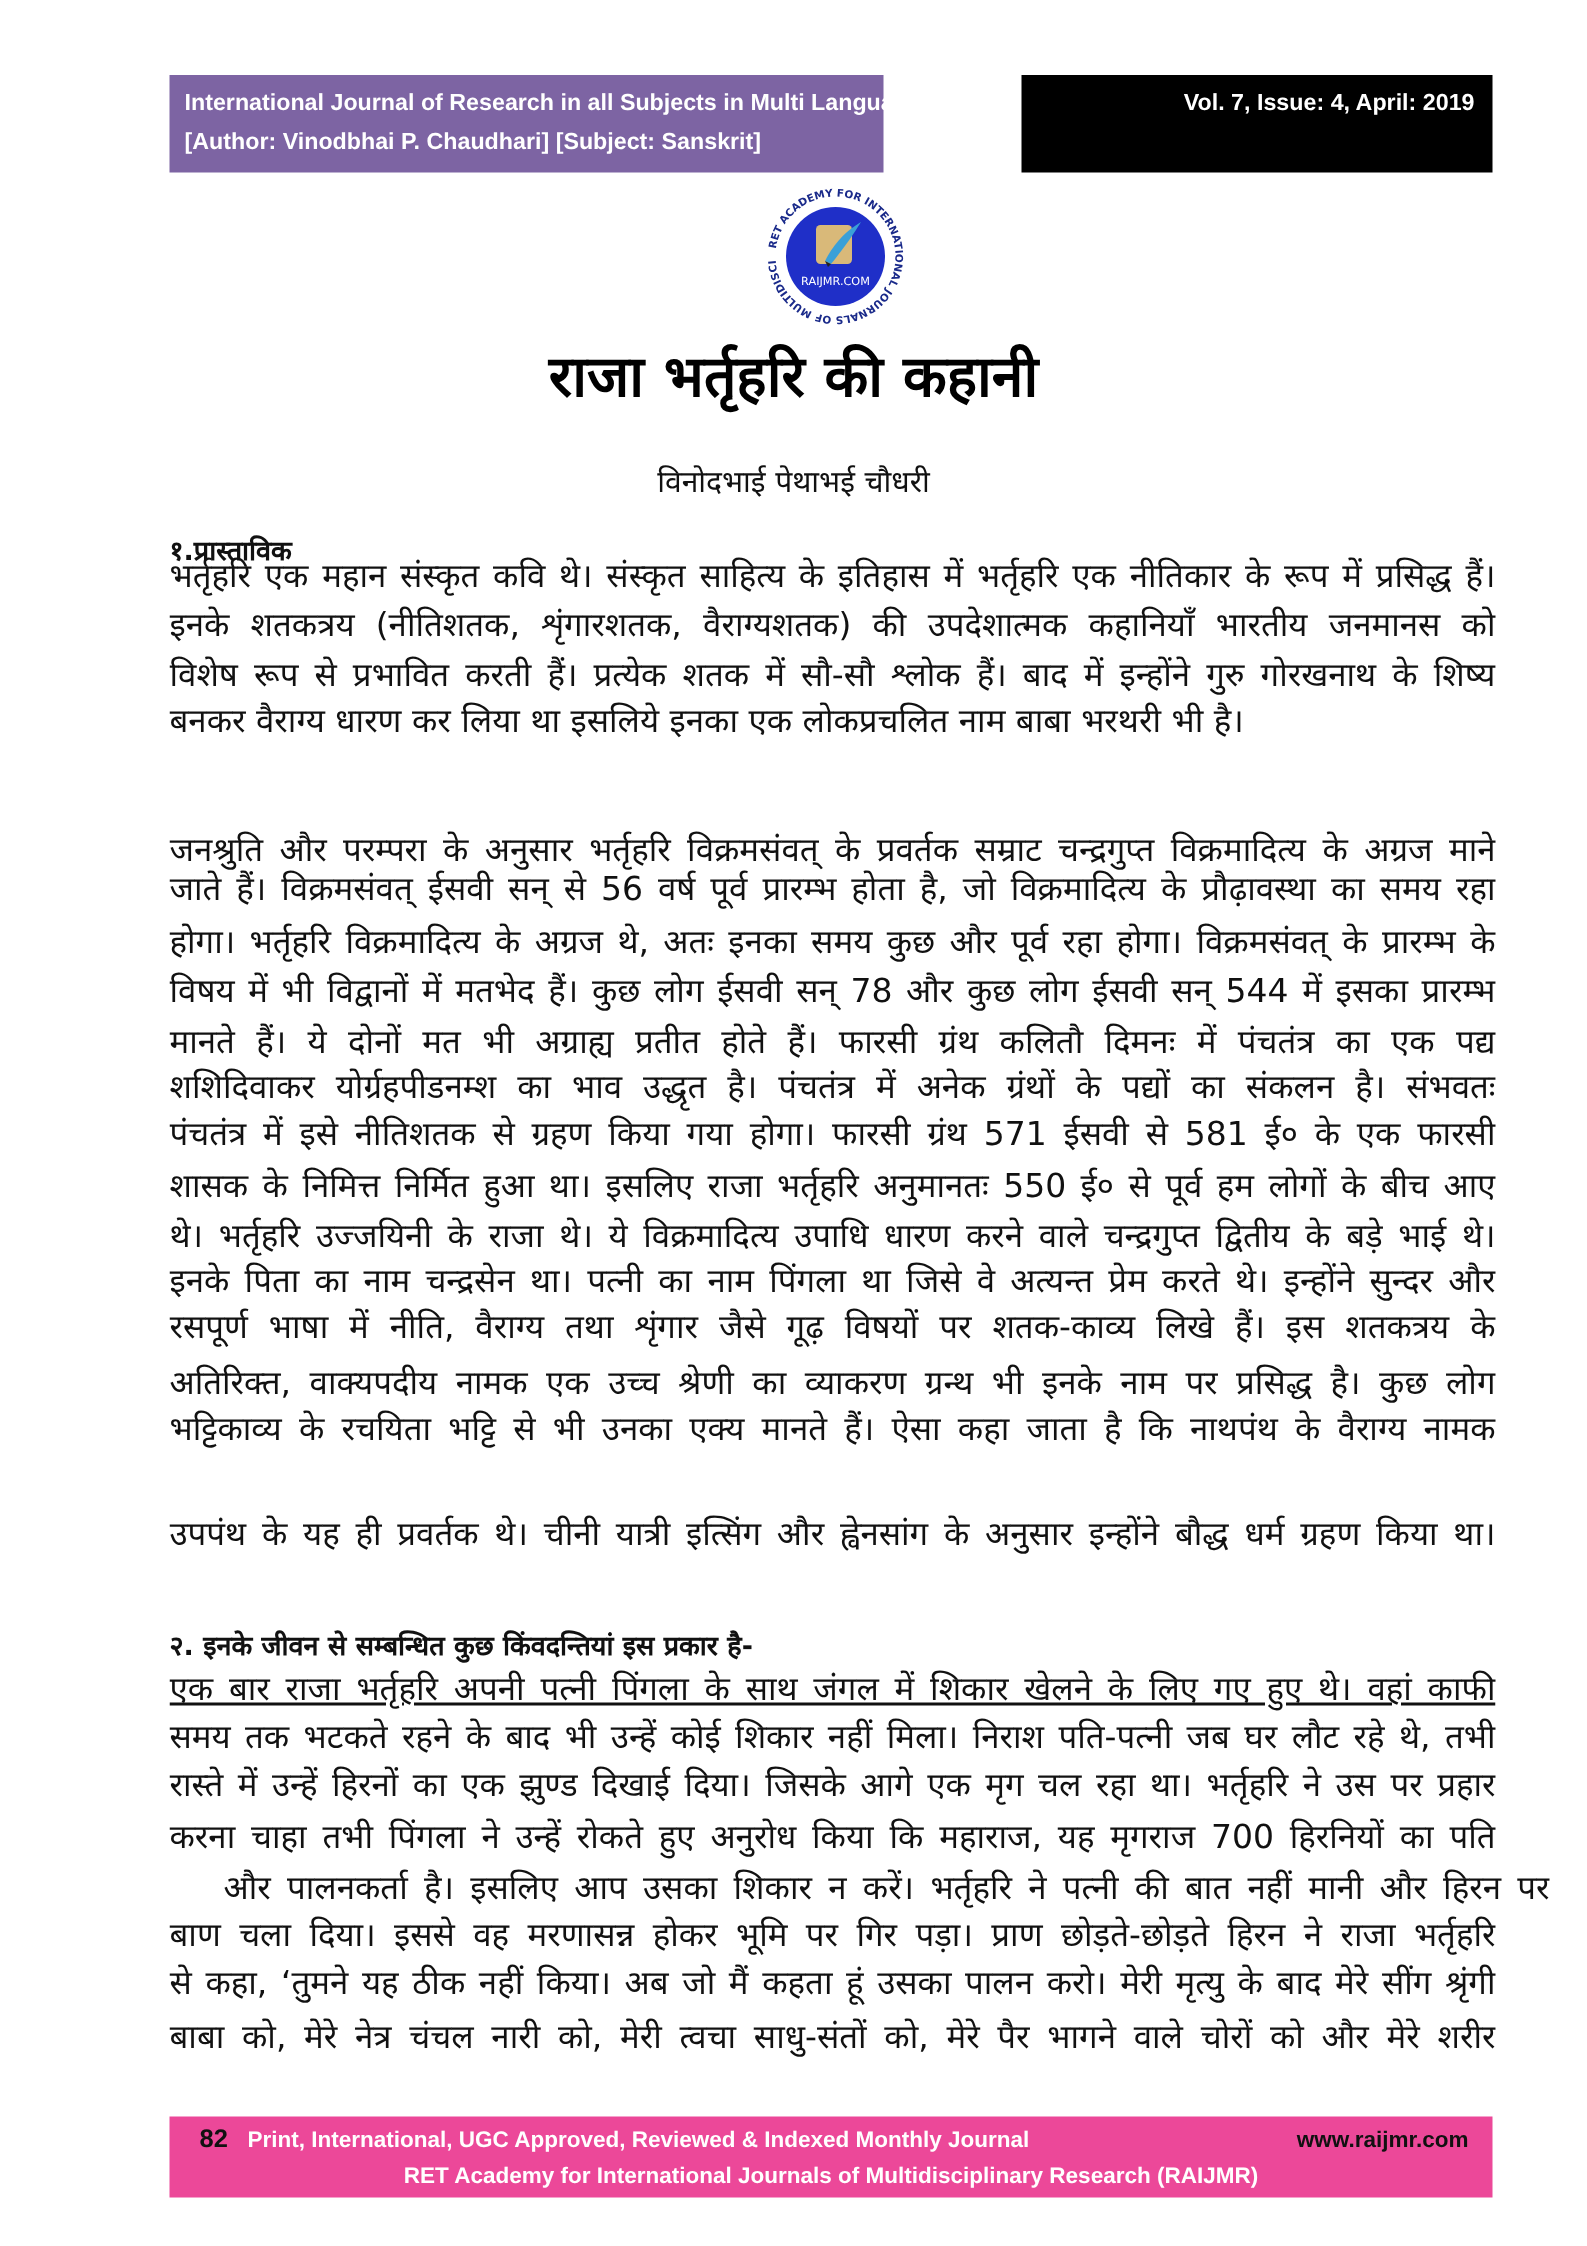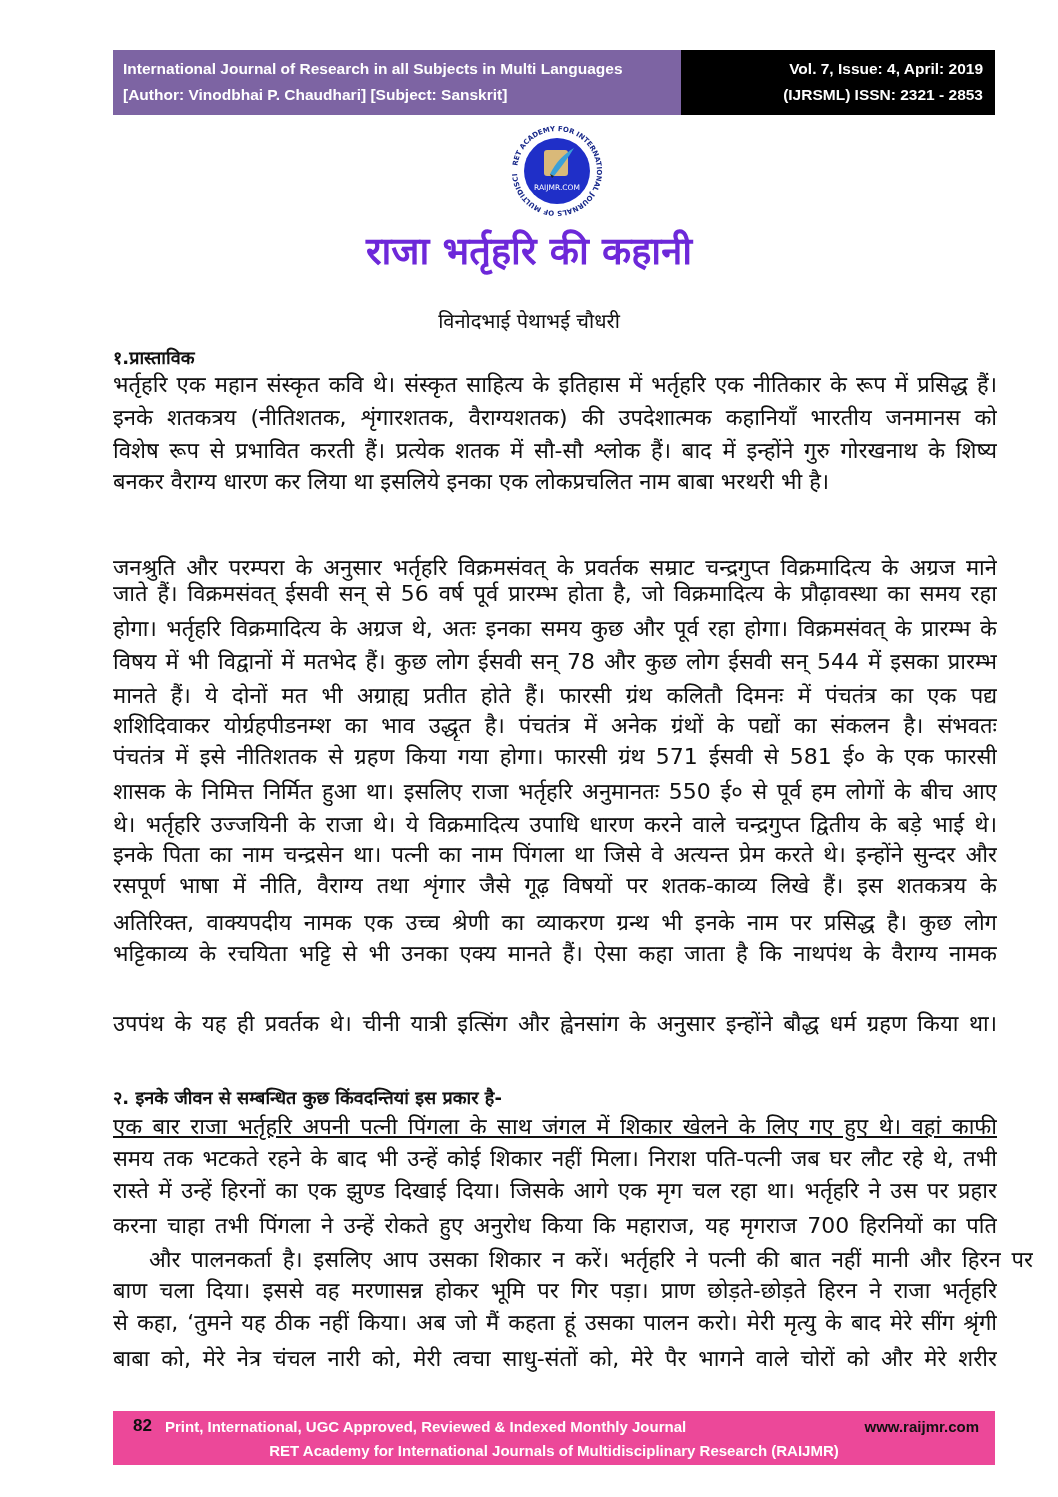--- a/index.html
+++ b/index.html
@@ -1,24 +1,24 @@
 <!DOCTYPE html>
 <html><head>
 <meta charset="utf-8">
 <style>
   html, body { margin: 0; padding: 0; background: #ffffff; }
   body { width: 1058px; height: 1497px; position: relative; overflow: hidden;
          font-family: "DejaVu Sans", sans-serif; color: #111; }
   .hdr { position: absolute; top: 50px; height: 65px; box-sizing: border-box; padding: 6px 10px; }
-  .hdr-left { left: 113px; width: 568px; background: #7d64a3; color: #ffffff; }
+  .hdr-left { left: 113px; width: 476px; background: #7d64a3; color: #ffffff; }
   .hdr-right { left: 681px; width: 314px; background: #000000; color: #ffffff; text-align: right; padding-right: 12px; }
   .hdr .line { font-family: "Liberation Sans", sans-serif; font-weight: bold; font-size: 15.5px; line-height: 26px; white-space: nowrap; }
   .logo { position: absolute; left: 510px; top: 124px; width: 94px; height: 94px; }
   .title { position: absolute; left: 0; width: 1058px; top: 222px; text-align: center;
-           font-family: "DejaVu Sans", sans-serif; font-weight: bold; font-size: 38px; line-height: 58px; color: #6d28d9; }
+           font-family: "DejaVu Sans", sans-serif; font-weight: bold; font-size: 38px; line-height: 58px; color: #000000; }
   .author { position: absolute; left: 0; width: 1058px; top: 306px; text-align: center;
             font-family: "DejaVu Serif", serif; font-size: 20px; line-height: 30px; color: #111; }
   .heading { position: absolute; left: 113px; font-family: "DejaVu Sans", sans-serif; font-weight: bold;
              font-size: 18px; line-height: 28px; color: #111; white-space: nowrap; }
   .para { position: absolute; left: 113px; width: 884px; }
   .ln { position: absolute; left: 0; width: 884px; font-family: "DejaVu Sans", sans-serif; font-size: 22px;
         line-height: 30px; white-space: nowrap; text-align: justify; text-align-last: justify; color: #111; overflow: hidden; }
   .ln.last { text-align-last: left; }
   .ftr { position: absolute; left: 113px; top: 1411px; width: 882px; height: 54px; background: #ec4899;
          font-family: "Liberation Sans", sans-serif; font-weight: bold; }
@@ -29,21 +29,20 @@
 </style>
 </head>
 <body>
 
 <div class="hdr hdr-left">
   <div class="line">International Journal of Research in all Subjects in Multi Languages</div>
   <div class="line">[Author: Vinodbhai P. Chaudhari] [Subject: Sanskrit]</div>
 </div>
 <div class="hdr hdr-right">
   <div class="line">Vol. 7, Issue: 4, April: 2019</div>
-  <div class="line">(IJRSML)  ISSN: 2321 - 2853</div>
 </div>
 
 <div class="logo">
   <svg width="94" height="94" viewBox="0 0 94 94">
     <defs>
       <path id="ringpath" d="M47,47 m-40,0 a40,40 0 1,1 80,0 a40,40 0 1,1 -80,0"></path>
     </defs>
     <circle cx="47" cy="47" r="46" fill="#ffffff"></circle>
     <text font-family="DejaVu Sans, sans-serif" font-size="7" font-weight="bold" fill="#1a2a8a">
       <textPath href="#ringpath" startOffset="2%">RET ACADEMY FOR INTERNATIONAL JOURNALS OF MULTIDISCIPLINARY RESEARCH</textPath>
@@ -52,21 +51,21 @@
     <rect x="34" y="26" width="24" height="26" rx="3" fill="#d9b979"></rect>
     <path d="M40,50 C46,38 54,30 64,24 C58,34 52,42 44,52 Z" fill="#3aa0d8"></path>
     <path d="M40,50 L44,52 L42,54 Z" fill="#222"></path>
     <text x="47" y="66" text-anchor="middle" font-family="DejaVu Sans, sans-serif" font-size="7.5" fill="#ffffff">RAIJMR.COM</text>
   </svg>
 </div>
 
 <div class="title">राजा भर्तृहरि की कहानी</div>
 <div class="author">विनोदभाई पेथाभई चौधरी</div>
 
-<div class="heading" style="top:344px;">१.प्रास्ताविक</div>
+<div class="heading" style="top:354px;">१.प्रास्ताविक</div>
 
 <div class="para" style="top:370px;">
   <div class="ln" style="top:0px;">भर्तृहरि एक महान संस्कृत कवि थे। संस्कृत साहित्य के इतिहास में भर्तृहरि एक नीतिकार के रूप में प्रसिद्ध हैं।</div>
   <div class="ln" style="top:33px;">इनके शतकत्रय (नीतिशतक, शृंगारशतक, वैराग्यशतक) की उपदेशात्मक कहानियाँ भारतीय जनमानस को</div>
   <div class="ln" style="top:66px;">विशेष रूप से प्रभावित करती हैं। प्रत्येक शतक में सौ-सौ श्लोक हैं। बाद में इन्होंने गुरु गोरखनाथ के शिष्य</div>
   <div class="ln last" style="top:97px;">बनकर वैराग्य धारण कर लिया था इसलिये इनका एक लोकप्रचलित नाम बाबा भरथरी भी है।</div>
 </div>
 
 <div class="para" style="top:545px;">
   <div class="ln" style="top:8px;">जनश्रुति और परम्परा के अनुसार भर्तृहरि विक्रमसंवत् के प्रवर्तक सम्राट चन्द्रगुप्त विक्रमादित्य के अग्रज माने</div>

